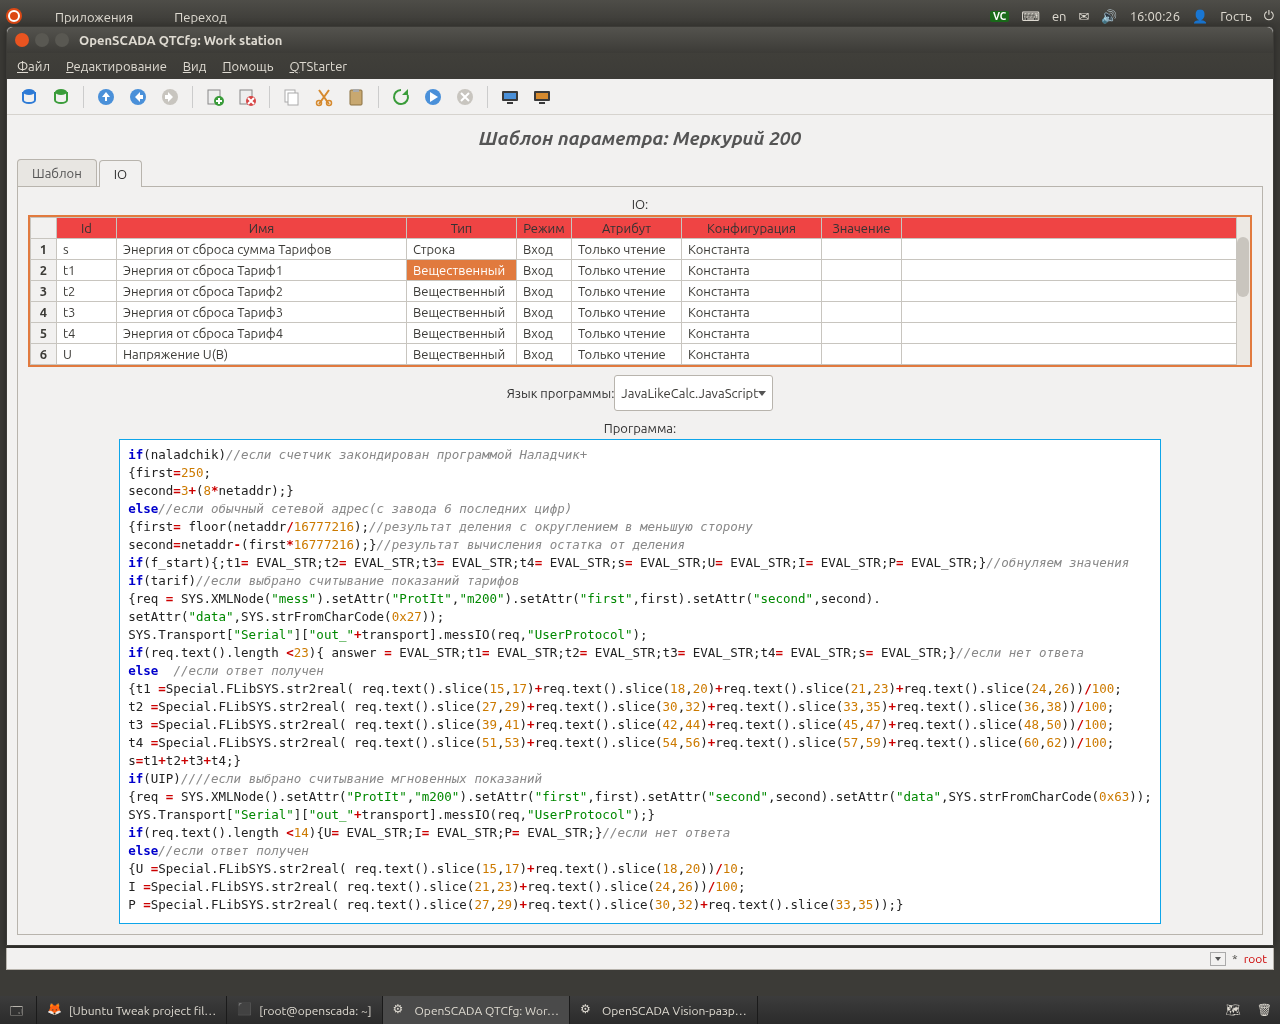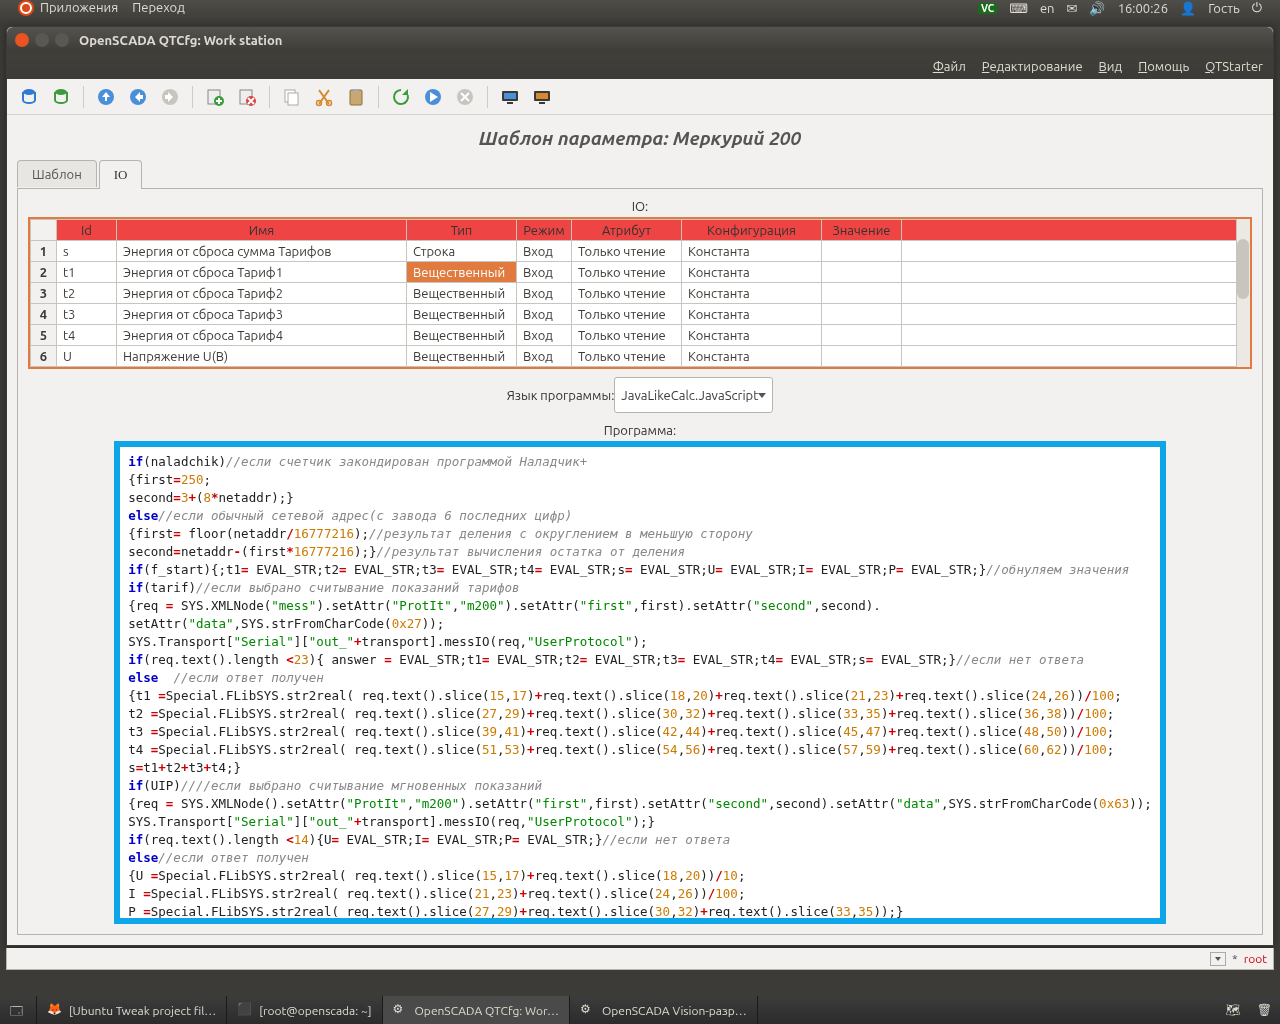--- a/index.html
+++ b/index.html
@@ -1,70 +1,70 @@
 <!DOCTYPE html>
 <html><head>
 <meta charset="utf-8">
 <style>
 * { box-sizing: border-box; margin: 0; padding: 0; }
 body { font-family: Ubuntu, "Liberation Sans", Arial, sans-serif; font-size: 13px; background: #3c3b37; color: #3c3b37; width: 1280px; height: 1024px; overflow: hidden; position: relative; }
 
 
-.topbar { height: 24px; background: linear-gradient(#4e4d48, #3c3b37); color: #dfdbd2; display: flex; align-items: flex-start; padding: 0 18px; font-size: 13px; }
+.topbar { height: 24px; background: linear-gradient(#4e4d48, #3c3b37); color: #dfdbd2; display: flex; align-items: flex-end; padding: 0 6px; font-size: 13px; gap: 27px; }
 .topbar .ubuntu-logo { width: 16px; height: 16px; border-radius: 50%; background: #dd4814; display: inline-flex; align-items: center; justify-content: center; margin-right: 6px; }
 .topbar .ubuntu-logo::before { content: ""; width: 8px; height: 8px; border-radius: 50%; border: 2px solid #fff; }
 .topbar .menu-item { margin-right: 14px; cursor: pointer; }
 .topbar .spacer { flex: 1; }
 .topbar .tray { display: flex; align-items: center; gap: 12px; }
 .topbar .tray span { display: inline-flex; align-items: center; }
 .vnc-badge { background: #1a6b1a; color: #fff; padding: 0 3px; font-size: 10px; font-weight: bold; border-radius: 2px; }
 
 
 .window { position: absolute; left: 6px; top: 26px; right: 6px; bottom: 78px; background: #f2f1f0; border: 1px solid #3c3b37; border-radius: 6px 6px 0 0; display: flex; flex-direction: column; box-shadow: 0 2px 8px rgba(0,0,0,.4); }
 .titlebar { height: 26px; background: linear-gradient(#54534e, #3c3b37); color: #dfdbd2; display: flex; align-items: center; padding: 0 8px; border-radius: 6px 6px 0 0; font-weight: bold; }
 .titlebar .win-btns { display: flex; gap: 6px; margin-right: 10px; }
 .titlebar .win-btn { width: 14px; height: 14px; border-radius: 50%; background: #595852; }
 .titlebar .win-btn.close { background: #e95420; }
 
-.menubar { height: 26px; background: linear-gradient(#403f3a, #3c3b37); color: #dfdbd2; display: flex; align-items: center; padding: 0 10px; gap: 16px; justify-content: flex-end; }
+.menubar { height: 26px; background: linear-gradient(#403f3a, #3c3b37); color: #dfdbd2; display: flex; align-items: center; padding: 0 10px; gap: 16px; }
 .menubar span { cursor: pointer; text-decoration: underline; text-decoration-color: transparent; }
 .menubar span:first-letter { text-decoration: underline; }
 
 .toolbar { height: 36px; background: #f2f1f0; border-bottom: 1px solid #d6d3ce; display: flex; align-items: center; padding: 0 8px; gap: 4px; }
 .tb-btn { width: 28px; height: 28px; display: inline-flex; align-items: center; justify-content: center; border-radius: 3px; cursor: pointer; }
 .tb-sep { width: 1px; height: 22px; background: #ccc; margin: 0 4px; }
 .tb-btn svg { width: 20px; height: 20px; }
 
 
 .content { flex: 1; padding: 6px 10px 10px 10px; overflow: hidden; display: flex; flex-direction: column; }
 .page-title { text-align: center; font-size: 19px; font-weight: bold; font-style: italic; color: #555; padding: 6px 0 10px; }
 
 .tabs { display: flex; align-items: center; border-bottom: 1px solid #b8b4ad; }
 .tab { padding: 6px 14px; border: 1px solid #b8b4ad; border-bottom: none; background: #e8e6e2; border-radius: 4px 4px 0 0; margin-right: 2px; cursor: pointer; color: #555; }
-.tab.active { background: #f2f1f0; position: relative; top: 1px; color: #333; font-family: Liberation Serif, serif; }
+.tab.active { background: #f2f1f0; position: relative; top: 1px; color: #333; }
 
 .tab-panel { border: 1px solid #b8b4ad; border-top: none; padding: 8px 10px 10px; flex: 1; display: flex; flex-direction: column; overflow: hidden; align-items: center; }
 .io-label { margin: 2px 0 4px; color: #333; }
 
 .table-wrap { border: 2px solid #e17a3e; background: #fff; max-height: 170px; overflow: hidden; position: relative; }
 table { border-collapse: collapse; width: 100%; font-size: 13px; table-layout: fixed; }
 th, td { border: 1px solid #c8c5bf; padding: 3px 6px; text-align: left; white-space: nowrap; overflow: hidden; }
 th { background: #ef4444; font-weight: normal; text-align: center; color: #333; }
 th.rownum, td.rownum { width: 24px; text-align: center; background: #f2f1f0; font-weight: bold; }
 td.hl { background: #e17a3e; color: #fff; }
 .scroll-gutter { position: absolute; right: 0; top: 0; bottom: 0; width: 14px; background: #ece9e4; border-left: 1px solid #c8c5bf; }
 .scroll-thumb { position: absolute; right: 1px; top: 20px; width: 12px; height: 60px; background: #c9c5be; border-radius: 6px; }
 
 .lang-row { display: flex; align-items: center; gap: 0; margin: 8px 0 6px; }
 .lang-row label { color: #333; }
 .lang-select { flex: 1; display: flex; align-items: center; border: 1px solid #b8b4ad; background: #fff; height: 36px; padding: 0 6px; border-radius: 3px; justify-content: space-between; }
 .lang-select .arrow { width: 0; height: 0; border-left: 4px solid transparent; border-right: 4px solid transparent; border-top: 5px solid #555; }
 
 .prog-label { margin: 4px 0 4px; color: #333; }
-.code { flex: 1; background: #fff; border: 6px solid #0ea5e9; padding: 6px 8px; font-family: "DejaVu Sans Mono", Consolas, monospace; font-size: 12.5px; line-height: 18px; overflow: auto; color: #222; white-space: pre; }
+.code { flex: 1; background: #fff; border: 1px solid #0ea5e9; padding: 6px 8px; font-family: "DejaVu Sans Mono", Consolas, monospace; font-size: 12.5px; line-height: 18px; overflow: auto; color: #222; white-space: pre; }
 .kw { color: #0000cc; font-weight: bold; }
 .cm { color: #888; font-style: italic; }
 .num { color: #cc7a00; }
 .str { color: #008800; }
 .op { color: #cc0000; font-weight: bold; }
 
 
 .statusbar { position: absolute; left: 6px; right: 6px; bottom: 54px; height: 22px; background: #f2f1f0; border: 1px solid #b8b4ad; border-top: none; display: flex; align-items: center; justify-content: flex-end; padding: 0 6px; font-size: 12px; gap: 6px; }
 .statusbar .root { color: #cc0000; }
 .statusbar .dd { width: 16px; height: 14px; border: 1px solid #aaa; display: inline-flex; align-items: center; justify-content: center; }

